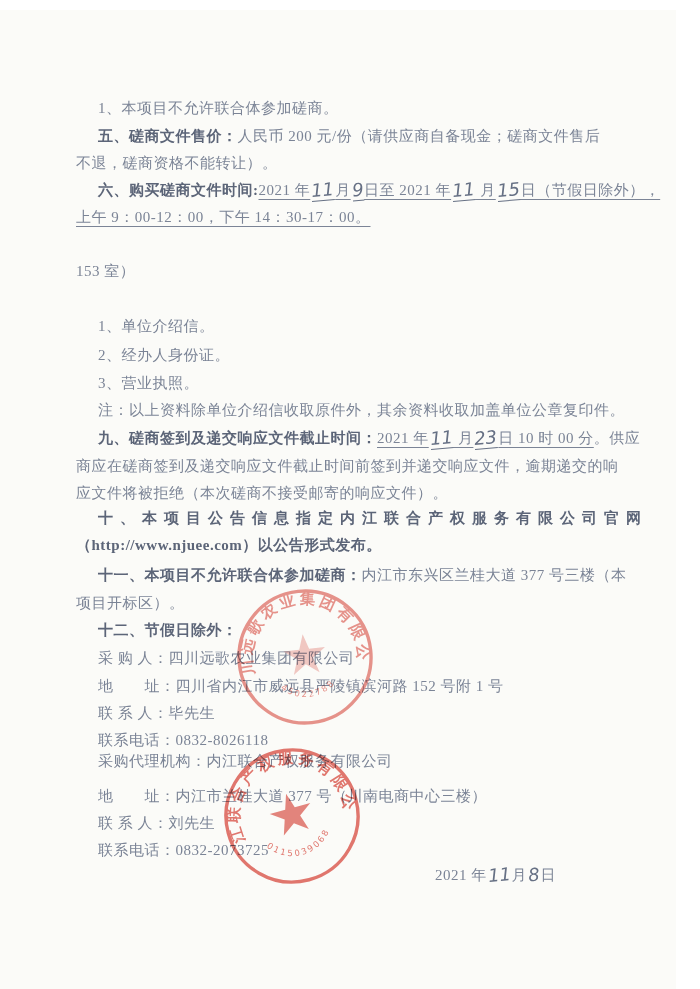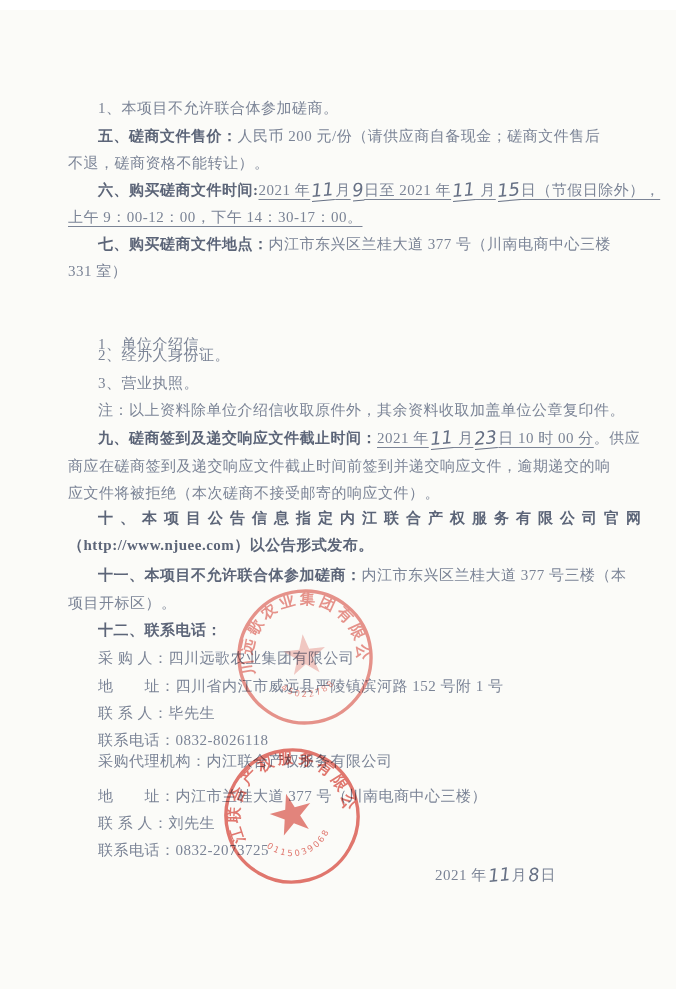--- a/index.html
+++ b/index.html
@@ -15,21 +15,21 @@
     background:var(--page-bg);
     font-family:"Liberation Serif","DejaVu Serif",serif;
     margin-top:10px;
   }
   .doc{position:absolute;inset:0;}
   .doc p{
     position:absolute;margin:0;white-space:pre;
     font-size:15px;line-height:18px;color:var(--text);
     letter-spacing:0.5px;
   }
-  p.flush{left:68px;}
+  p.flush{left:76px;}
   p.indent{left:98px;}
   p.right{right:120px;left:auto;text-align:right;}
   p.spread{letter-spacing:7px;}
   .b{font-weight:700;color:var(--bold);}
   .u{text-decoration:underline;text-underline-offset:4px;text-decoration-thickness:1px;}
   .hw{
     font-family:"DejaVu Sans",sans-serif;font-style:italic;
     font-size:18px;line-height:14px;color:var(--hw);
     display:inline-block;transform:rotate(-5deg) translateY(1px);
     letter-spacing:0;margin:0 1px;
@@ -54,34 +54,33 @@
 <body>
 
 <div class="page">
 
   <div class="doc">
       <p class="indent" style="top: 89px;"><span>1、本项目不允许联合体参加磋商。</span></p>
       <p class="indent" style="top: 117px;"><span class="b">五、磋商文件售价：</span><span>人民币 200 元/份（请供应商自备现金；磋商文件售后</span></p>
       <p class="flush" style="top: 144px;"><span>不退，磋商资格不能转让）。</span></p>
       <p class="indent" style="top: 171px;"><span class="b">六、购买磋商文件时间:</span><span class="u">2021 年</span><span class="u hw">11</span><span class="u">月</span><span class="u hw">9</span><span class="u">日至 2021 年</span><span class="u hw">11</span><span class="u"> 月</span><span class="u hw">15</span><span class="u">日（节假日除外），</span></p>
       <p class="flush" style="top: 198px;"><span class="u">上午 9：00-12：00，下午 14：30-17：00。</span></p>
-      <p class="indent" style="top: 225px;"><span class="b">七、购买磋商文件地点：</span><span>内江市东兴区兰桂大道 377 号（川南电商中心三楼</span></p>
-      <p class="flush" style="top: 252px;"><span>331 室）</span></p>
-      <p class="indent" style="top: 325px; font-family: Liberation Serif, serif;"><span>1、单位介绍信。</span></p>
+      <p class="flush" style="top: 252px;"><span>153 室）</span></p>
+      <p class="indent" style="top: 307px; font-family: Liberation Serif, serif;"><span>1、单位介绍信。</span></p>
       <p class="indent" style="top: 336px;"><span>2、经办人身份证。</span></p>
       <p class="indent" style="top: 364px;"><span>3、营业执照。</span></p>
       <p class="indent" style="top: 391px;"><span>注：以上资料除单位介绍信收取原件外，其余资料收取加盖单位公章复印件。</span></p>
       <p class="indent" style="top: 419px;"><span class="b">九、磋商签到及递交响应文件截止时间：</span><span class="u">2021 年</span><span class="u hw">11</span><span class="u"> 月</span><span class="u hw">23</span><span class="u">日 10 时 00 分</span><span>。供应</span></p>
       <p class="flush" style="top: 474px;"><span>应文件将被拒绝（本次磋商不接受邮寄的响应文件）。</span></p>
       <p class="flush" style="top: 447px;"><span>商应在磋商签到及递交响应文件截止时间前签到并递交响应文件，逾期递交的响</span></p>
       <p class="indent spread" style="top: 499px;"><span class="b">十、本项目公告信息指定内江联合产权服务有限公司官网</span></p>
       <p class="flush" style="top: 526px; text-align: right;"><span class="b">（http://www.njuee.com）以公告形式发布。</span></p>
       <p class="indent" style="top: 556px;"><span class="b">十一、本项目不允许联合体参加磋商：</span><span>内江市东兴区兰桂大道 377 号三楼（本</span></p>
       <p class="flush" style="top: 584px;"><span>项目开标区）。</span></p>
-      <p class="indent" style="top: 611px;"><span class="b">十二、联系电话：</span></p>
+      <p class="indent" style="top: 611px;"><span class="b">十二、节假日除外：</span></p>
       <p class="indent" style="top: 639px;"><span>采 购 人：四川远歌农业集团有限公司</span></p>
       <p class="indent" style="top: 667px;"><span>地　　址：四川省内江市威远县严陵镇滨河路 152 号附 1 号</span></p>
       <p class="indent" style="top: 694px;"><span>联 系 人：毕先生</span></p>
       <p class="indent" style="top: 721px;"><span>联系电话：0832-8026118</span></p>
       <p class="indent" style="top: 742px;"><span>采购代理机构：内江联合产权服务有限公司</span></p>
       <p class="indent" style="top: 777px;"><span>地　　址：内江市兰桂大道 377 号（川南电商中心三楼）</span></p>
       <p class="indent" style="top: 804px;"><span>联 系 人：刘先生</span></p>
       <p class="indent" style="top: 831px;"><span>联系电话：0832-2073725</span></p>
       <p class="right" style="top: 856px;"><span>2021 年</span><span class="hw">11</span><span>月</span><span class="hw">8</span><span>日</span></p>
     </div>

